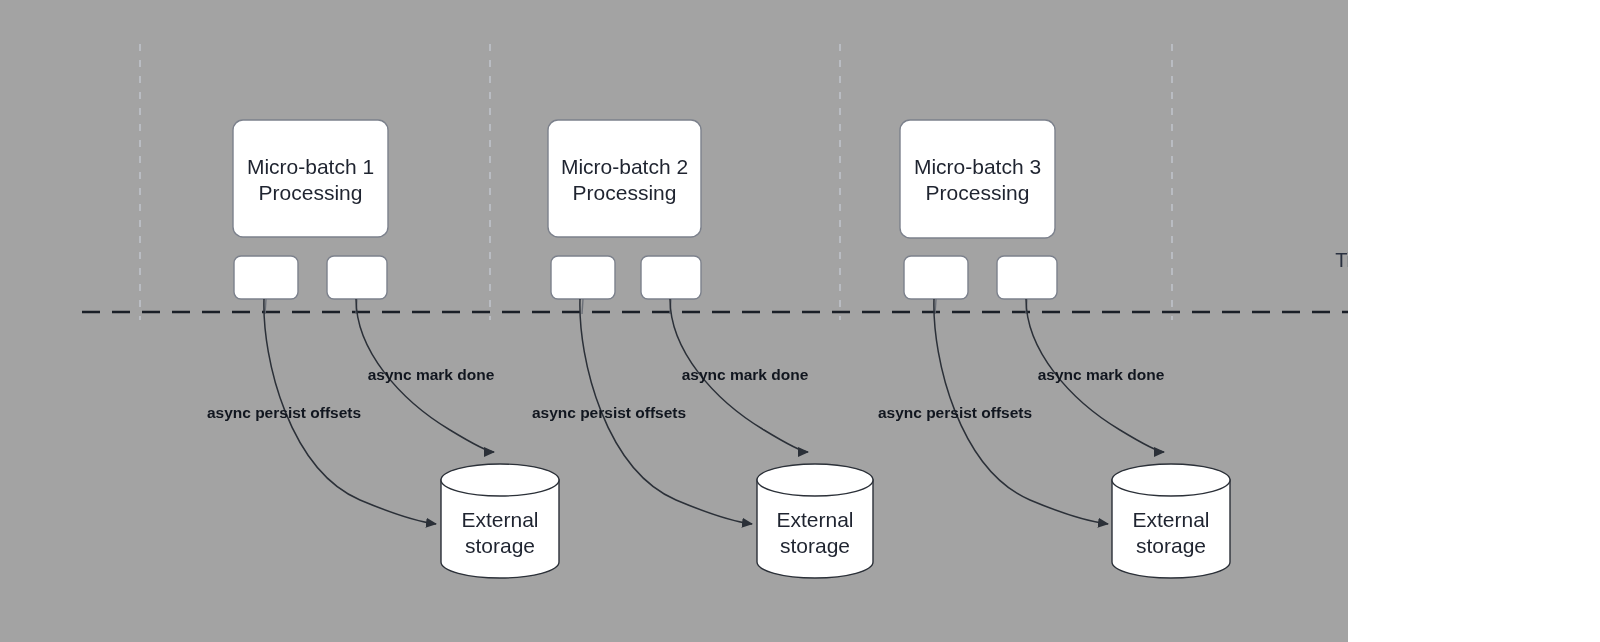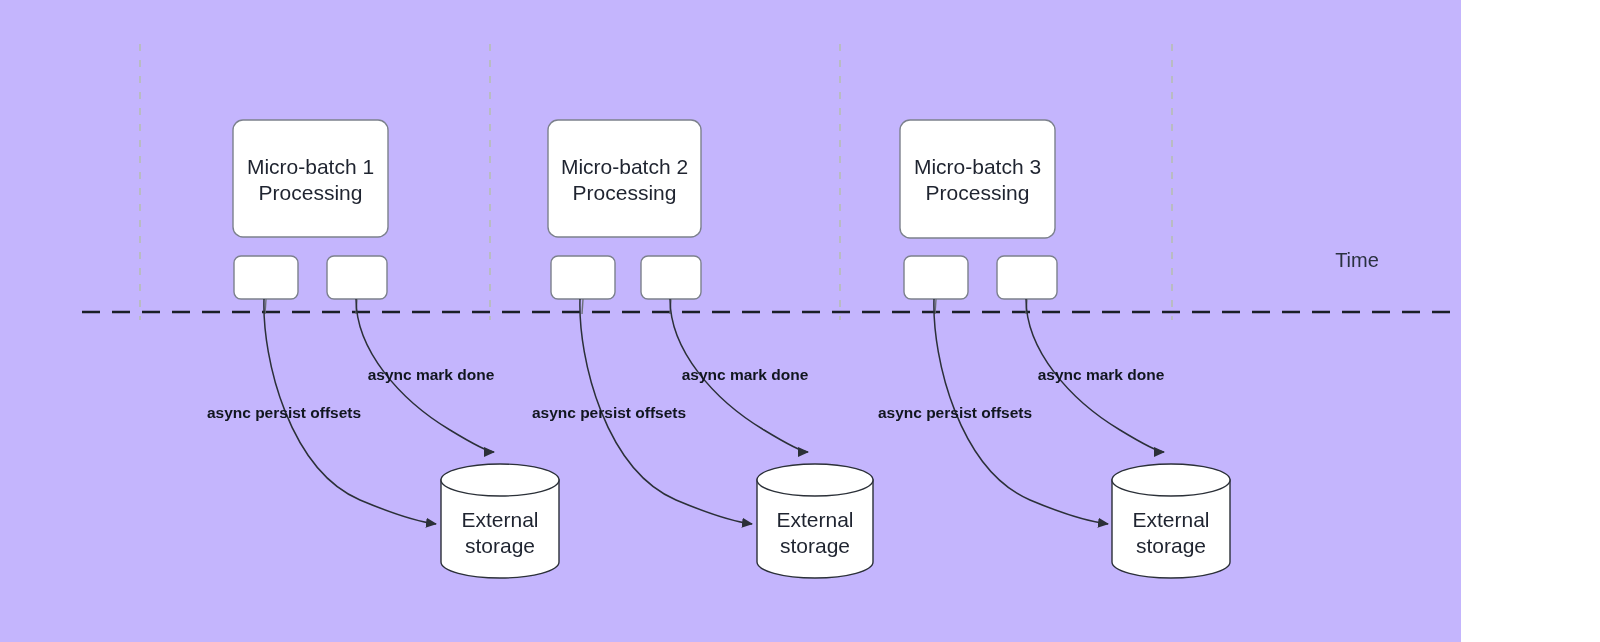--- a/index.html
+++ b/index.html
@@ -5,23 +5,23 @@
   html, body {
     margin: 0;
     padding: 0;
     background: #ffffff;
   }
   body {
     font-family: "Liberation Sans", sans-serif;
   }
   #canvas {
     position: relative;
-    width: 1461px;
+    width: 1348px;
     height: 642px;
-    background: #c4b5fd;
+    background: #a3a3a3;
     overflow: hidden;
   }
   svg.diagram {
     position: absolute;
     top: 0;
     left: 0;
     width: 1600px;
     height: 642px;
   }
   .batch-label {

